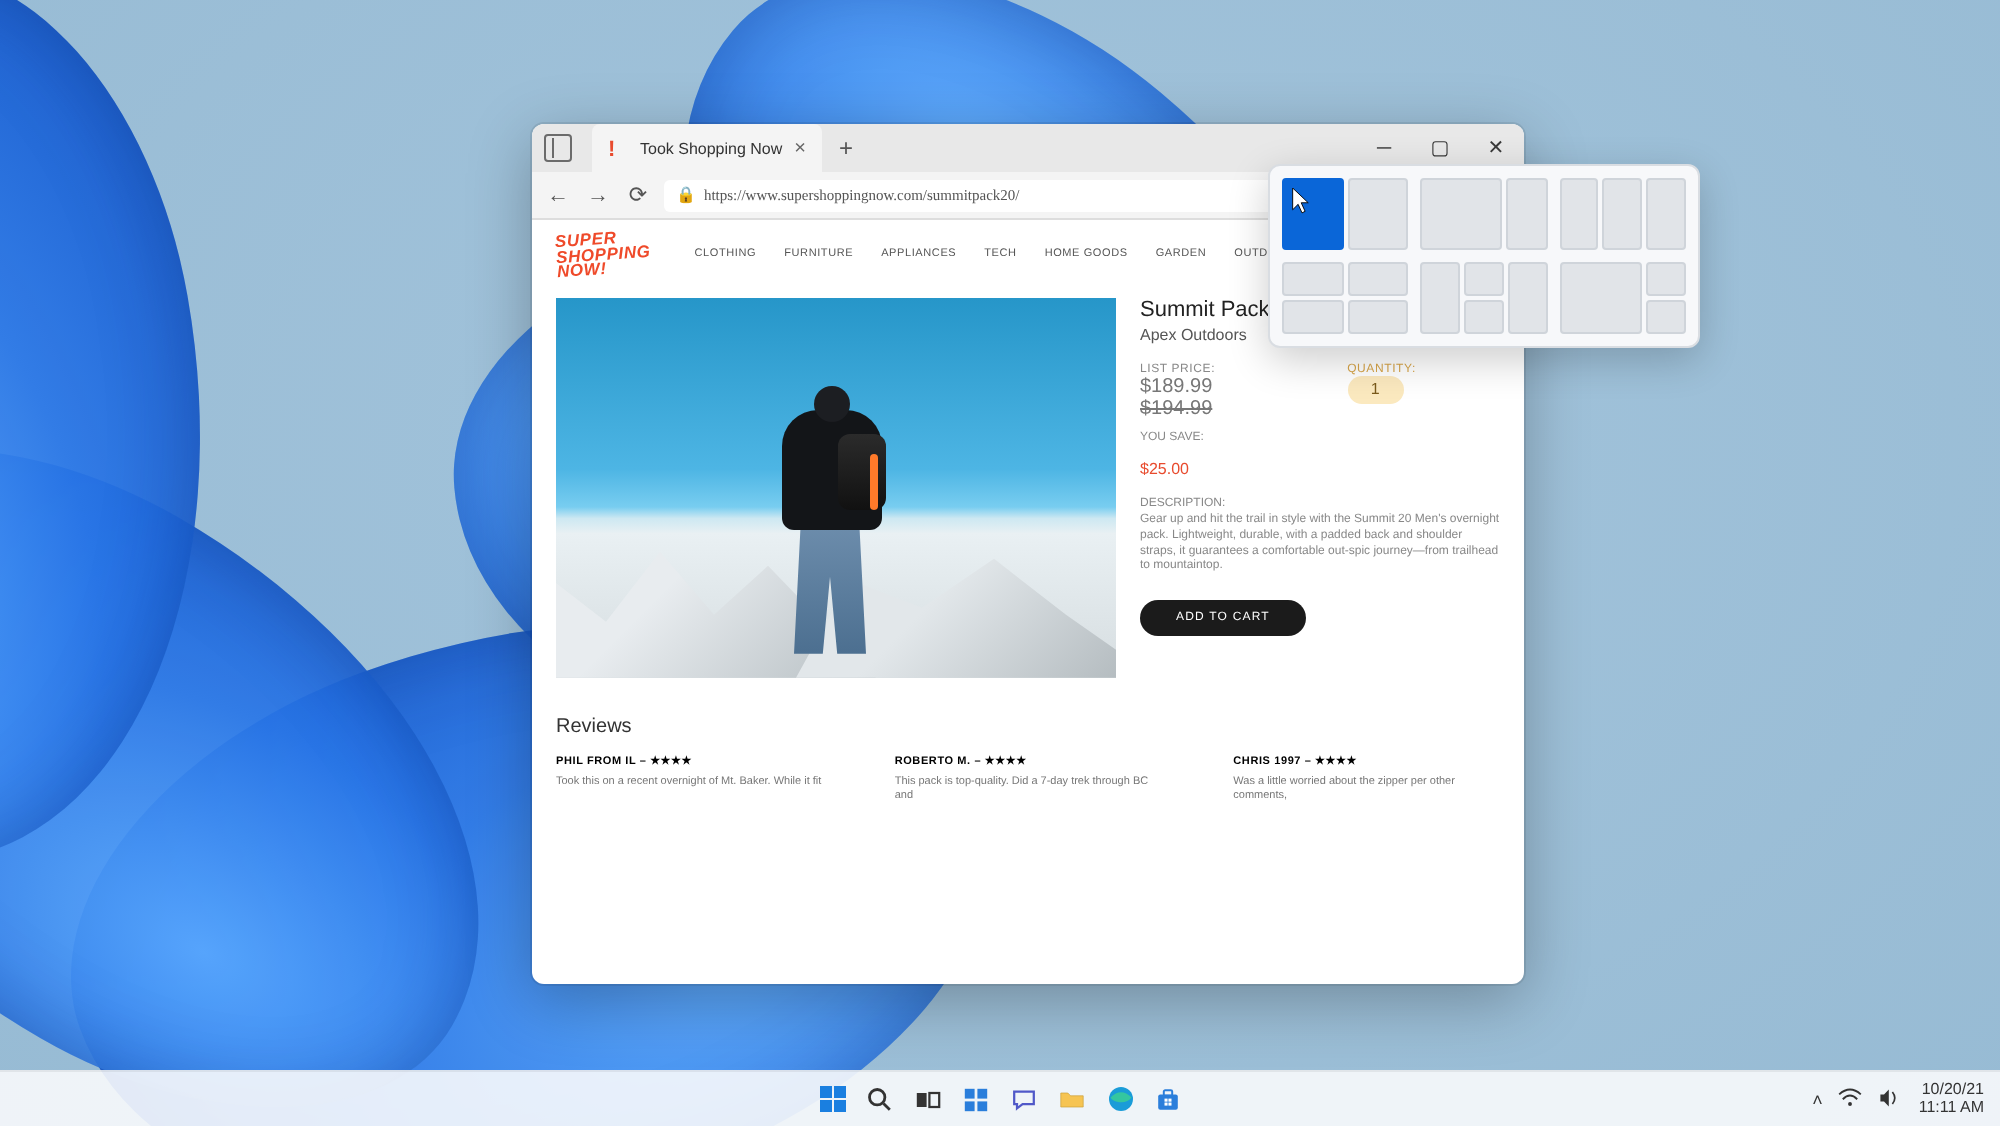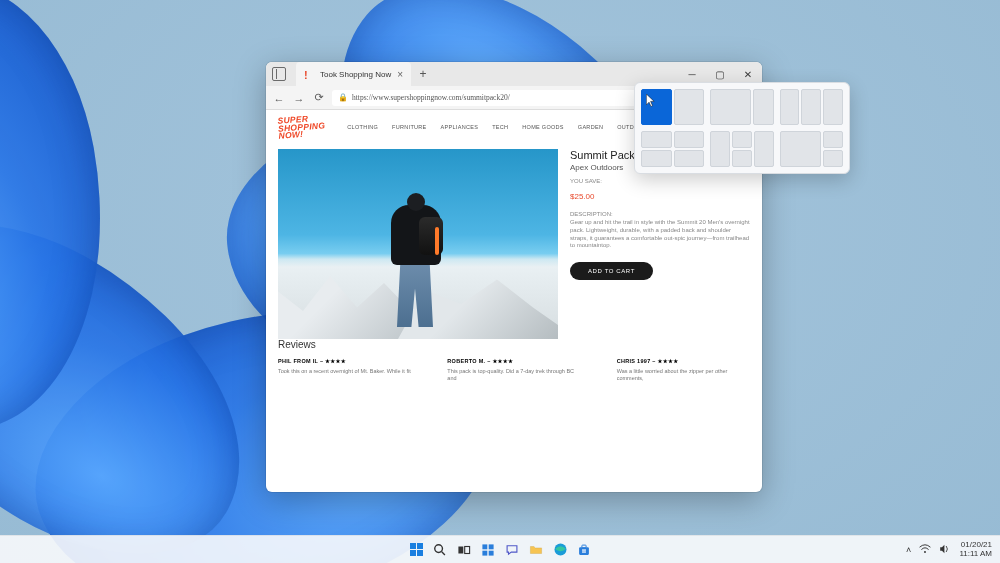--- a/index.html
+++ b/index.html
@@ -267,21 +267,21 @@
       background: #1b1b1b;
       color: #fff;
       font-size: 6px;
       letter-spacing: 0.6px;
       padding: 6px 18px;
       border-radius: 12px;
       display: inline-block;
     }
 
     .reviews {
-      margin-top: 0;
+      margin-top: 19px;
     }
     .revhdr { font-size: 10px; font-weight: 500; color: #333; }
     .revrow {
       margin-top: 8px;
       display: flex;
       gap: 36px;
     }
     .rev { flex: 1; }
     .revname { font-size: 5.5px; font-weight: 700; letter-spacing: 0.3px; }
     .revtxt { font-size: 5.5px; color: #777; margin-top: 4px; line-height: 1.25; }
@@ -441,20 +441,33 @@
           <div class="legs"></div>
           <div class="body"></div>
           <div class="backpack"></div>
           <div class="strap"></div>
           <div class="head"></div>
         </div>
       </div>
       <div class="details">
         <div class="pname">Summit Pack 20 – Men's</div>
         <div class="brandsub">Apex Outdoors</div>
+        <div class="pricegrid">
+          <div>
+            <div class="lbl">LIST PRICE:</div>
+            <div class="listprice">$189.99</div>
+            <div class="oldprice">$194.99</div>
+          </div>
+          <div>
+            <div class="lbl" style="color:#d7a54a;">QUANTITY:</div>
+            <div class="qtybox">
+              <span>1</span>
+            </div>
+          </div>
+        </div>
         <div class="savelbl">YOU SAVE:</div>
         <div class="save">$25.00</div>
         <div class="desclbl">DESCRIPTION:</div>
         <div class="desc">Gear up and hit the trail in style with the Summit 20 Men's overnight pack. Lightweight, durable, with a padded back and shoulder straps, it guarantees a comfortable out-spic journey—from trailhead to mountaintop.</div>
         <div class="cartbtn">ADD TO CART</div>
       </div>
     </div>
 
     <div class="reviews">
       <div class="revhdr">Reviews</div>
@@ -581,17 +594,17 @@
           <circle cx="10" cy="13" r="1.6" fill="#333"></circle>
         </svg>
     </span>
     <span>
       <svg width="12" height="10" viewBox="0 0 20 16">
           <path d="M2 5 h3 l4 -4 v14 l-4 -4 h-3 Z" fill="#333"></path>
           <path d="M12 3 Q16 8 12 13" fill="none" stroke="#333" stroke-width="1.4"></path>
         </svg>
     </span>
     <div class="tb-clock">
-      <div>01/20/21</div>
+      <div>10/20/21</div>
       <div>11:11 AM</div>
     </div>
   </div>
 </div>
 
 </body></html>

